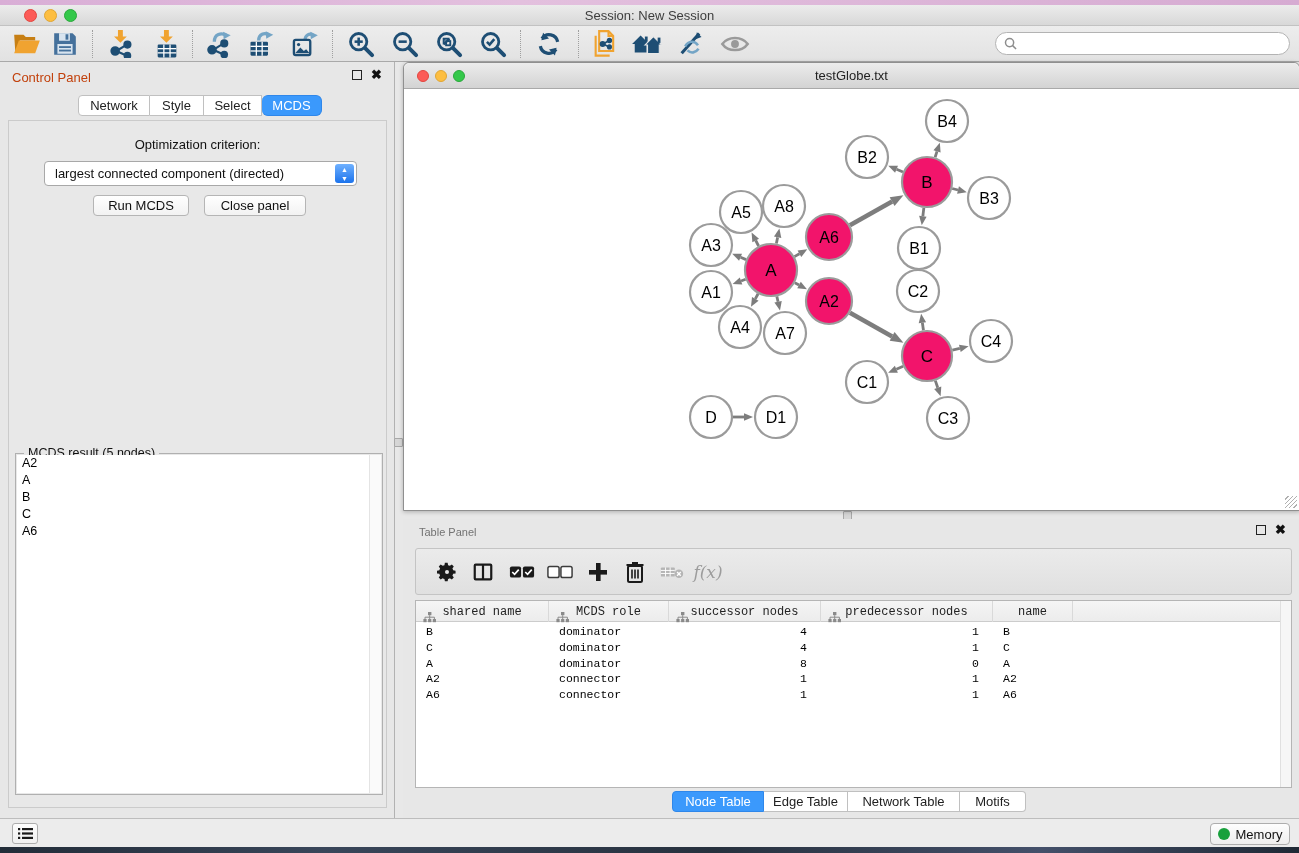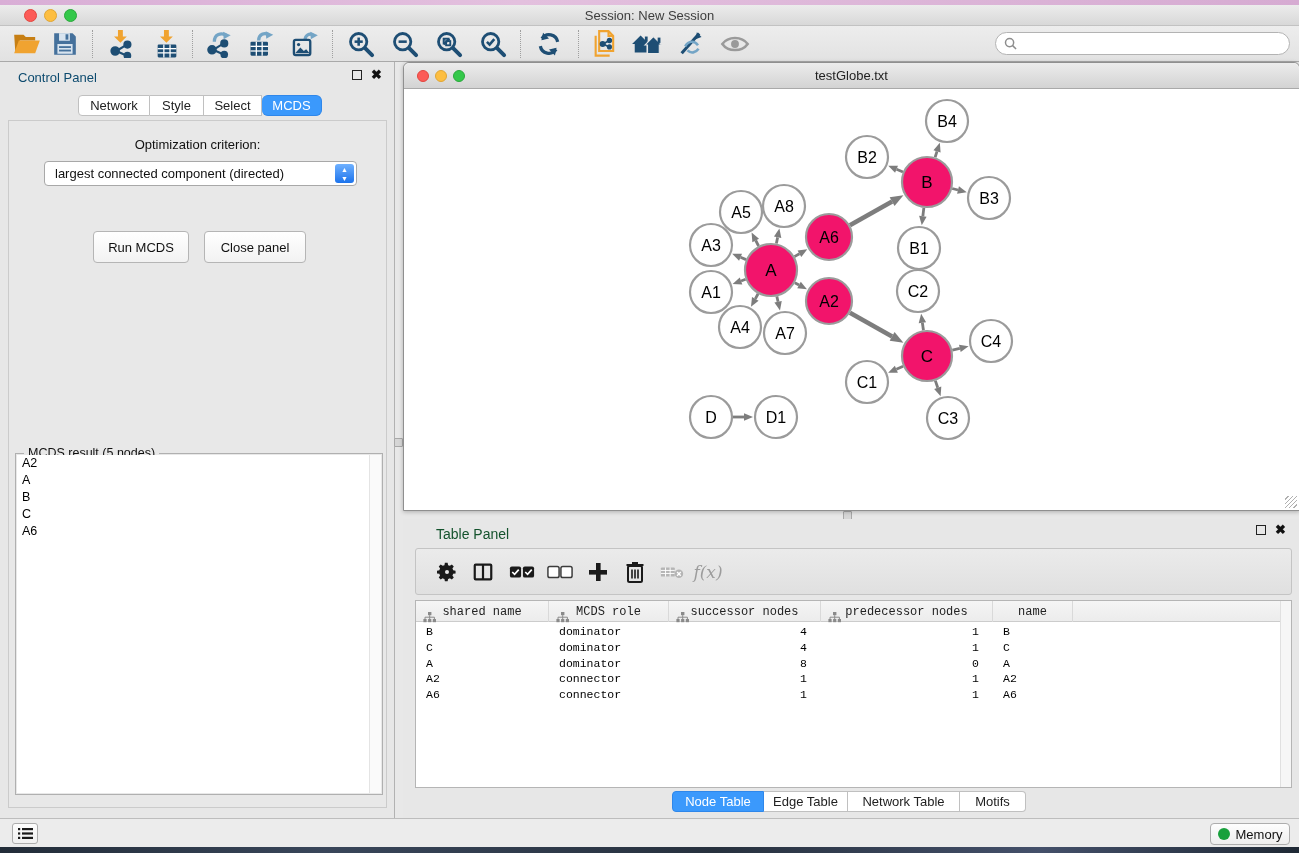--- a/index.html
+++ b/index.html
@@ -36,43 +36,43 @@
   .tb-sep { position:absolute; top:4px; height:28px; border-left:1px dotted #9f9f9f; }
   #search-box { position:absolute; left:995px; top:6px; width:295px; height:23px;
     background:#fff; border:1px solid #b3b3b3; border-radius:12px;
     display:flex; align-items:center; padding-left:8px; }
   #search-box input { border:none; outline:none; flex:1; font-size:12px;
     font-family:"Liberation Sans",sans-serif; background:transparent; margin-left:5px;}
 
   
   #control-panel { left:0; top:62px; width:395px; height:756px; background:#e7e7e7;
     border-right:1px solid #b2b2b2; }
-  #cp-header { position:absolute; left:12px; top:8px; font-size:13px; color:#0c4a6e;margin-left:6px; }
+  #cp-header { position:absolute; left:12px; top:8px; font-size:13px; color:#c2410c; }
   .panel-btns { position:absolute; top:8px; display:flex; gap:9px; align-items:center;}
   .float-glyph { width:10px; height:10px; border:1.5px solid #222; display:inline-block; }
   .close-glyph { font-size:13px; font-weight:bold; color:#111; line-height:10px; }
   .seg-bar { position:absolute; display:flex; }
   .seg { border:1px solid #c0c0c0; border-left:none; background:#fff; font-size:13px;
     color:#222; display:flex; align-items:center; justify-content:center; height:21px; }
   .seg:first-child { border-left:1px solid #c0c0c0; border-radius:4px 0 0 4px; }
   .seg:last-child { border-radius:0 4px 4px 0; }
   .seg.active { background:#3b99fc; border-color:#2f87ea; color:#fff; }
   #cp-body { position:absolute; left:8px; top:58px; width:379px; height:688px;
     border:1px solid #cbcbcb; background:#e8e8e8; }
   #opt-label { position:absolute; left:0; width:100%; top:16px; text-align:center;
     font-size:13px; color:#111; }
   #dropdown { position:absolute; left:35px; top:40px; width:313px; height:25px;
     background:#fff; border:1px solid #a8a8a8; border-radius:4px;
     display:flex; align-items:center; font-size:13px; color:#111; padding-left:10px; }
   #dropdown .stepper { position:absolute; right:2px; top:2px; width:19px; height:19px;
     border-radius:3px; background:linear-gradient(#6fb1ff,#1c73ec);
     color:#fff; font-size:7px; line-height:9px; text-align:center; padding-top:1px;}
-  .cp-btn { position:absolute; top:74px; height:32px; background:linear-gradient(#ffffff,#f2f2f2);
+  .cp-btn { position:absolute; top:74px; height:21px; background:linear-gradient(#ffffff,#f2f2f2);
     border:1px solid #b5b5b5; border-radius:4px; font-size:13px; color:#111;
-    display:flex; align-items:center; justify-content:center;margin-top:36px; }
+    display:flex; align-items:center; justify-content:center; }
   #mcds-group { position:absolute; left:6px; top:332px; width:368px; height:342px;
     border:1px solid #b0b0b0; }
   #mcds-group-title { position:absolute; left:8px; top:-8px; background:#e8e8e8;
     padding:0 4px; font-size:12.5px; color:#111; }
   #mcds-list { position:absolute; left:1px; top:1px; right:1px; bottom:1px; background:#fff; }
   #mcds-scroll { position:absolute; right:0; top:0; width:12px; bottom:0;
     background:#fafafa; border-left:1px solid #e4e4e4; }
   .mcds-item { font-size:12.5px; color:#000; padding:1px 0 1px 5px; line-height:15px; }
 
   
@@ -86,21 +86,21 @@
     font-size:13px; color:#222; }
   #net-canvas { position:absolute; left:0; top:26px; width:895px; height:421px; background:#fff; overflow:hidden;}
   #net-grip { position:absolute; right:2px; bottom:2px; width:12px; height:12px;
     background:repeating-linear-gradient(135deg,transparent,transparent 2px,#b0b0b0 2px,#b0b0b0 3px); }
 
   .split-dot { position:absolute; width:9px; height:9px; background:#d6d6d6;
     border:1px solid #a8a8a8; border-radius:1px; }
 
   
   #table-panel { left:403px; top:519px; width:896px; height:299px; background:#e7e7e7; }
-  #tp-header { position:absolute; left:33px; top:7px; font-size:14px; color:#14532d; }
+  #tp-header { position:absolute; left:16px; top:7px; font-size:11px; color:#737373; }
   #tp-toolbar { position:absolute; left:12px; top:29px; width:877px; height:47px;
     background:linear-gradient(#ebebeb,#e0e0e0); border:1px solid #c4c4c4; border-radius:3px; }
   .tp-icon { position:absolute; top:8px; width:32px; height:30px; display:flex;
     align-items:center; justify-content:center; }
   .fx-label { font-family:"DejaVu Serif",serif; font-style:italic; font-size:17px; color:#9c9c9c; }
 
   #table { position:absolute; left:12px; top:81px; width:877px; height:188px;
     background:#fff; border:1px solid #b5b5b5;font-family:Liberation Mono, monospace; }
   #t-header { position:absolute; left:0; top:0; width:100%; height:21px;
     background:linear-gradient(#f5f5f5,#ececec); border-bottom:1px solid #cccccc; }

